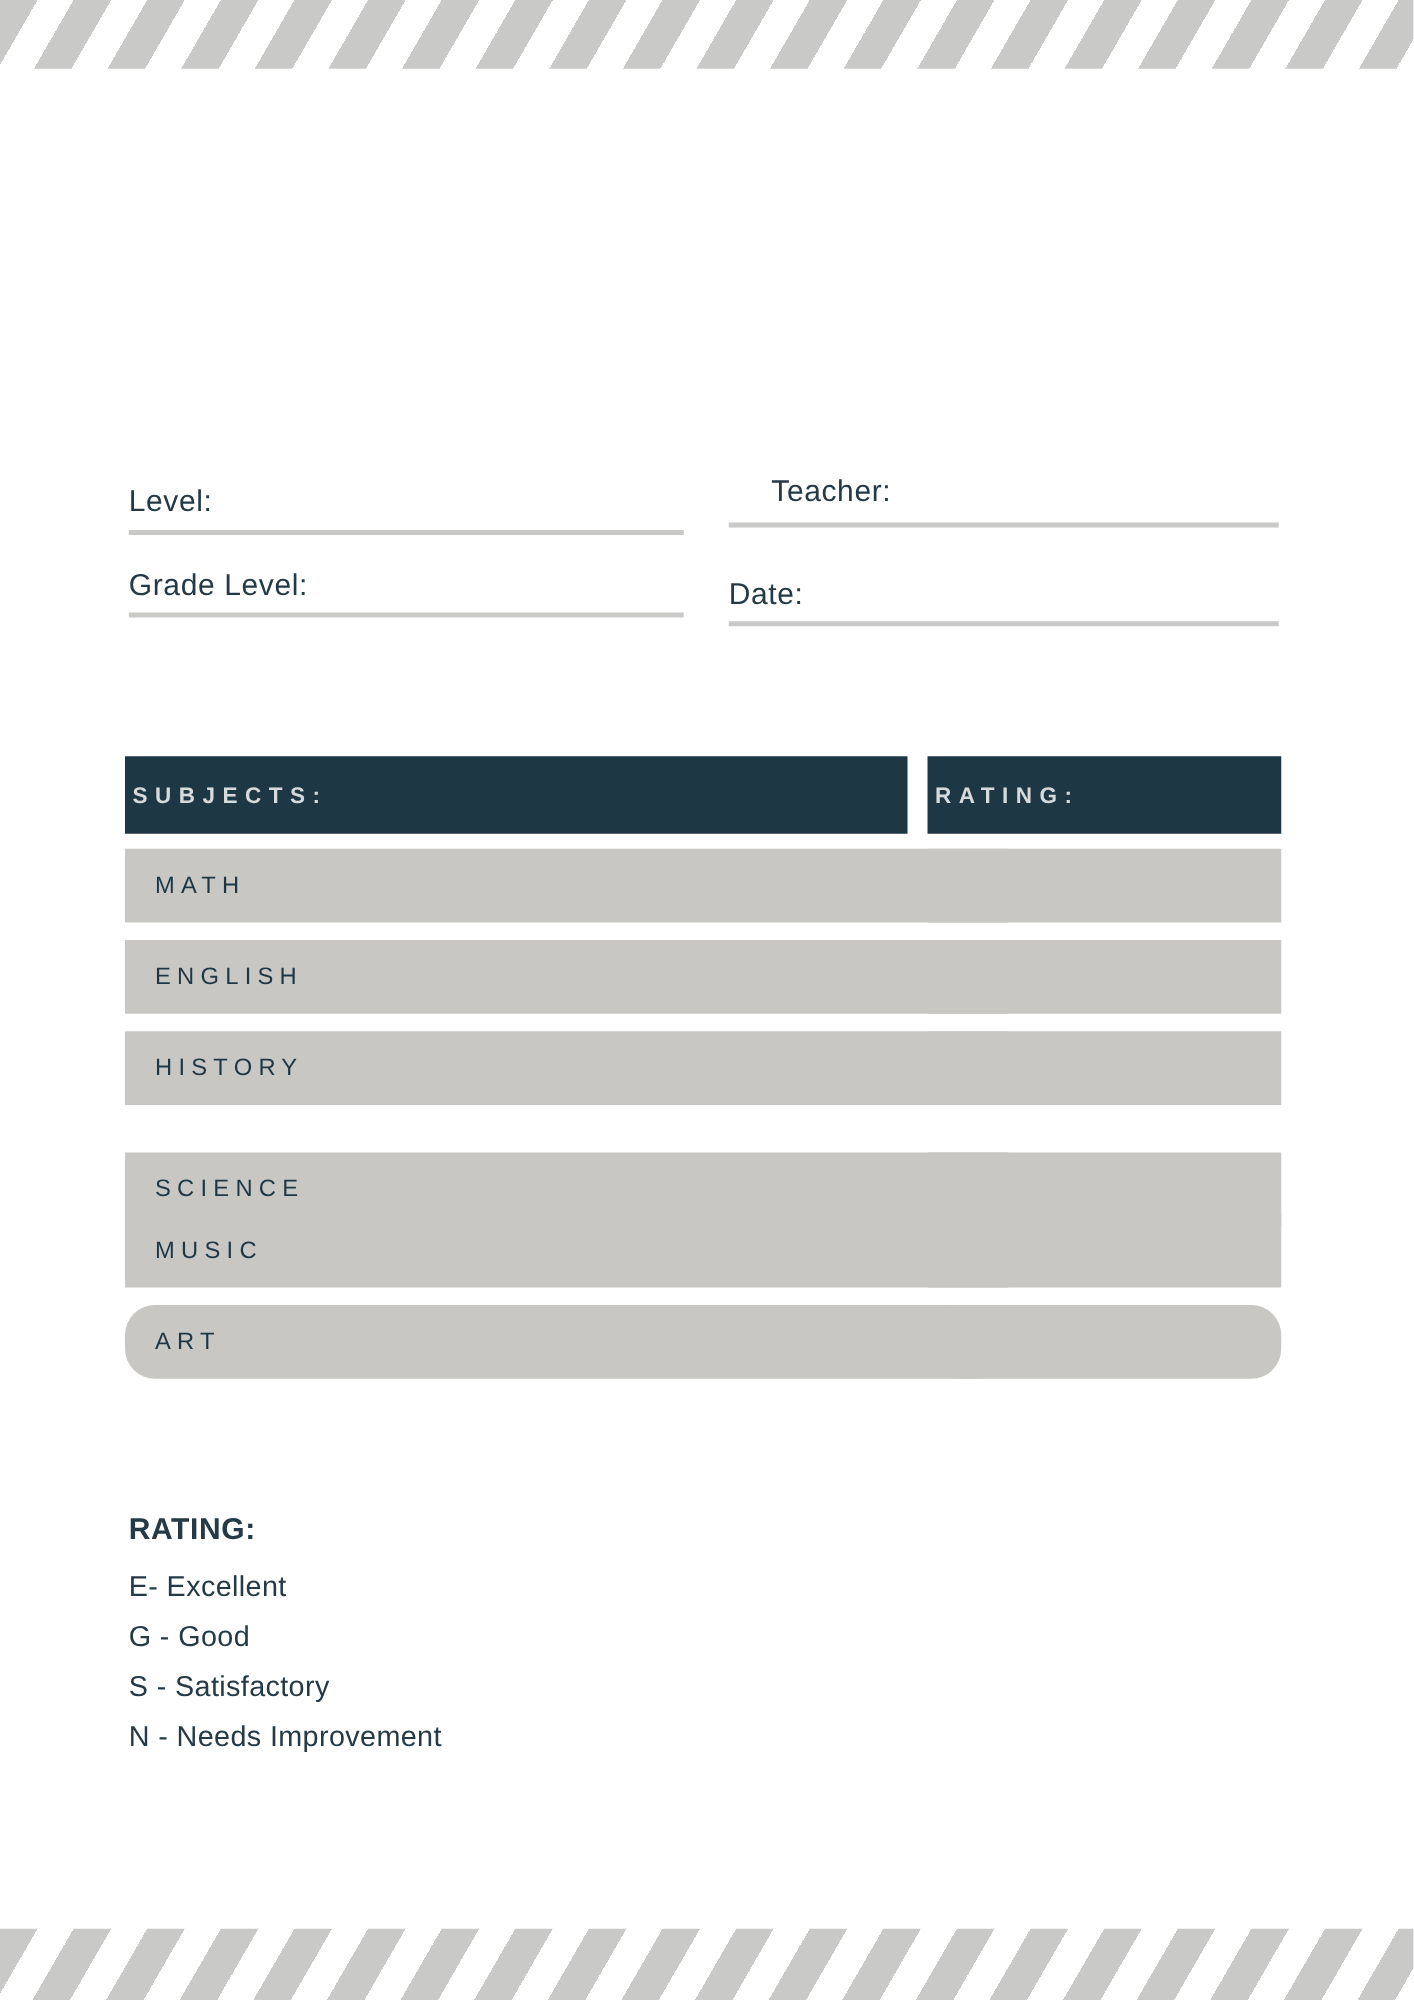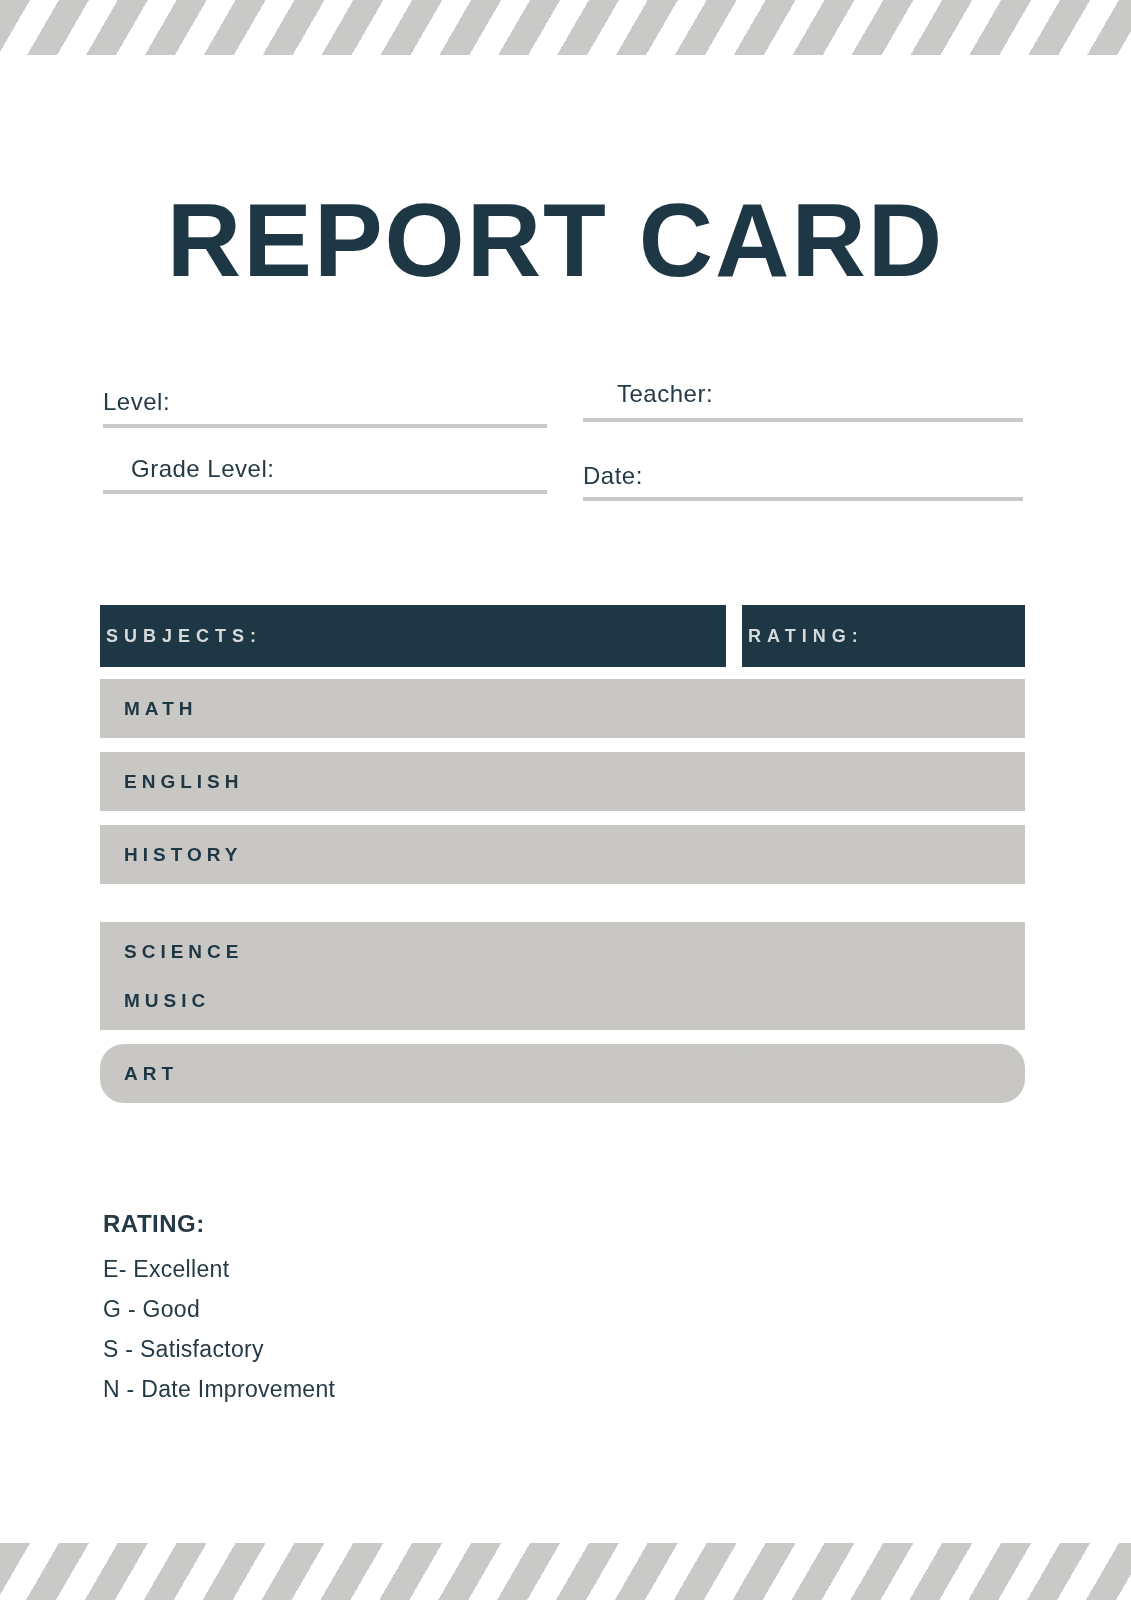--- a/index.html
+++ b/index.html
@@ -55,21 +55,21 @@
   }
   .field-line {
     position: absolute;
     height: 4px;
     background: #c9c9c8;
   }
   .lbl-name    { left: 103px; top: 388px; }
   .line-name   { left: 103px; top: 424px; width: 444px; }
   .lbl-teacher { left: 617px; top: 380px; }
   .line-teacher{ left: 583px; top: 418px; width: 440px; }
-  .lbl-grade   { left: 103px; top: 455px; margin-left: 28px; }
+  .lbl-grade   { left: 103px; top: 455px; }
   .line-grade  { left: 103px; top: 490px; width: 444px; }
   .lbl-date    { left: 583px; top: 462px; }
   .line-date   { left: 583px; top: 497px; width: 440px; }
 
   
   .th-block {
     position: absolute;
     top: 605px;
     height: 62px;
     background: #1e3745;
@@ -90,21 +90,21 @@
     left: 100px;
     width: 707px;
     height: 59px;
     background: #c8c7c4;
     display: flex;
     align-items: center;
     box-sizing: border-box;
     padding-left: 24px;
     color: #1e3745;
     font-size: 19px;
-    font-weight: 700;
+    font-weight: 400;
     letter-spacing: 5px;
   }
   .rating-cell {
     position: absolute;
     left: 742px;
     width: 283px;
     height: 59px;
     background: #c8c7c4;
   }
   .row-0 { top: 679px; }
@@ -137,21 +137,20 @@
   .li-2 { top: 1336px; }
   .li-3 { top: 1376px; }
 </style>
 </head>
 <body>
 
 <div class="page">
 
   <div class="stripe-band stripe-top"></div>
 
-  <div class="title">REPORT CARD</div>
 
   <div class="field-label lbl-name">Level:</div>
   <div class="field-line line-name"></div>
 
   <div class="field-label lbl-teacher">Teacher:</div>
   <div class="field-line line-teacher"></div>
 
   <div class="field-label lbl-grade">Grade Level:</div>
   <div class="field-line line-grade"></div>
 
@@ -176,17 +175,17 @@
   <div class="subject-bar row-4">MUSIC</div>
   <div class="rating-cell row-4"></div>
 
   <div class="subject-bar row-5">ART</div>
   <div class="rating-cell row-5"></div>
 
   <div class="legend-title">RATING:</div>
   <div class="legend-item li-0">E- Excellent</div>
   <div class="legend-item li-1">G - Good</div>
   <div class="legend-item li-2">S - Satisfactory</div>
-  <div class="legend-item li-3">N - Date Improvement</div>
+  <div class="legend-item li-3">N - Needs Improvement</div>
 
   <div class="stripe-band stripe-bottom"></div>
 
 </div>
 
 </body></html>

